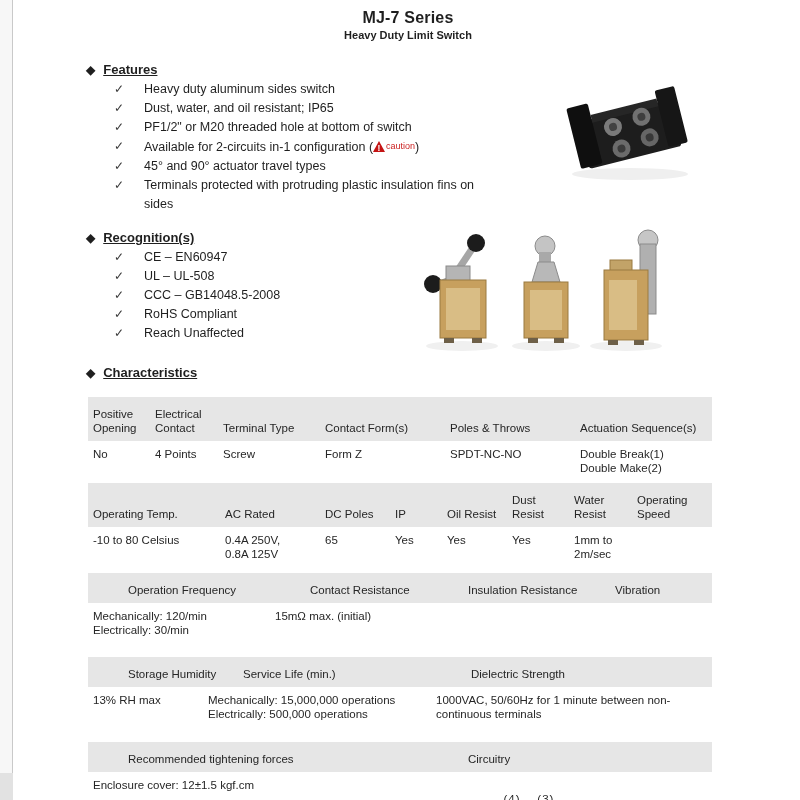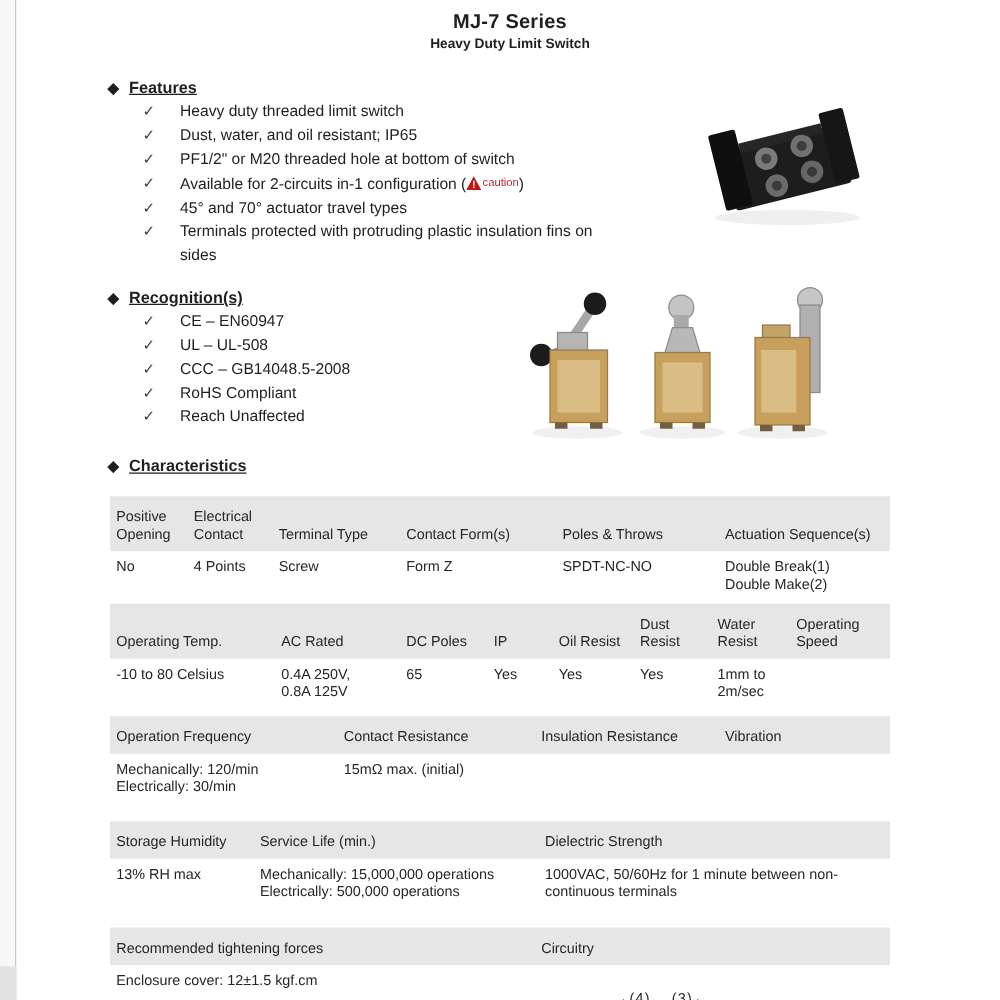--- a/index.html
+++ b/index.html
@@ -35,21 +35,21 @@
   .caution-label { color:#cc2222; font-size:9px; margin-left:1px; }
 
   .photo { position:absolute; }
   .terminal-photo { left:552px; top:78px; }
   .switches-photo { left:412px; top:226px; }
 
   .tables { position:absolute; left:88px; top:397px; width:624px; display:flex; flex-direction:column; }
   .tbl { width:624px; }
   .tbl-head { background:#e6e6e6; display:grid; align-items:end; padding:6px 0; }
   .tbl-head.tall { height:32px; }
-  .tbl-head.short { height:18px; }
+  .tbl-head.short { height:18px;padding-left:35px; }
   .tbl-row { display:grid; padding-top:6px; }
   .hc, .rc { font-size:11.5px; line-height:14px; padding-right:8px; white-space:pre-line; color:#262626; }
   .hc:first-child, .rc:first-child { padding-left:5px; }
 
   .t1 { grid-template-columns:67px 68px 102px 125px 130px 1fr; }
   .t2 { grid-template-columns:137px 100px 70px 52px 65px 62px 63px 1fr; }
   .t3 { grid-template-columns:187px 158px 147px 1fr; }
   .t4 { grid-template-columns:120px 228px 1fr; }
   .t5 { grid-template-columns:345px 1fr; }
 
@@ -75,21 +75,21 @@
     <div class="subtitle">Heavy Duty Limit Switch</div>
   </div>
 
   <div class="section sec-features">
     <div class="section-heading">
       <span class="diamond">◆</span>
       <span class="heading-text">Features</span>
     </div>
     <div class="check-item">
       <span class="check">✓</span>
-      <span class="item-text">Heavy duty threaded limit switch</span>
+      <span class="item-text">Heavy duty aluminum sides switch</span>
     </div>
     <div class="check-item">
       <span class="check">✓</span>
       <span class="item-text">Dust, water, and oil resistant; IP65</span>
     </div>
     <div class="check-item">
       <span class="check">✓</span>
       <span class="item-text">PF1/2" or M20 threaded hole at bottom of switch</span>
     </div>
     <div class="check-item">
@@ -97,21 +97,21 @@
       <span class="item-text"><span>Available for 2-circuits in-1 configuration (</span><span class="caution-wrap">
             <svg width="12" height="11">
               <polygon points="6,0 12,11 0,11" fill="#c41414"></polygon>
               <text x="6" y="9.6" font-size="8.5" font-weight="bold" fill="#ffffff" text-anchor="middle">!</text>
             </svg>
             <span class="caution-label">caution</span>
           </span><span>)</span></span>
     </div>
     <div class="check-item">
       <span class="check">✓</span>
-      <span class="item-text">45° and 70° actuator travel types</span>
+      <span class="item-text">45° and 90° actuator travel types</span>
     </div>
     <div class="check-item">
       <span class="check">✓</span>
       <span class="item-text">Terminals protected with protruding plastic insulation fins on sides</span>
     </div>
   </div>
 
   <svg class="photo terminal-photo" width="155" height="105" viewBox="0 0 155 105">
     <ellipse cx="78" cy="96" rx="58" ry="6" fill="#efefef"></ellipse>
     <g transform="rotate(-14 78 55)">

